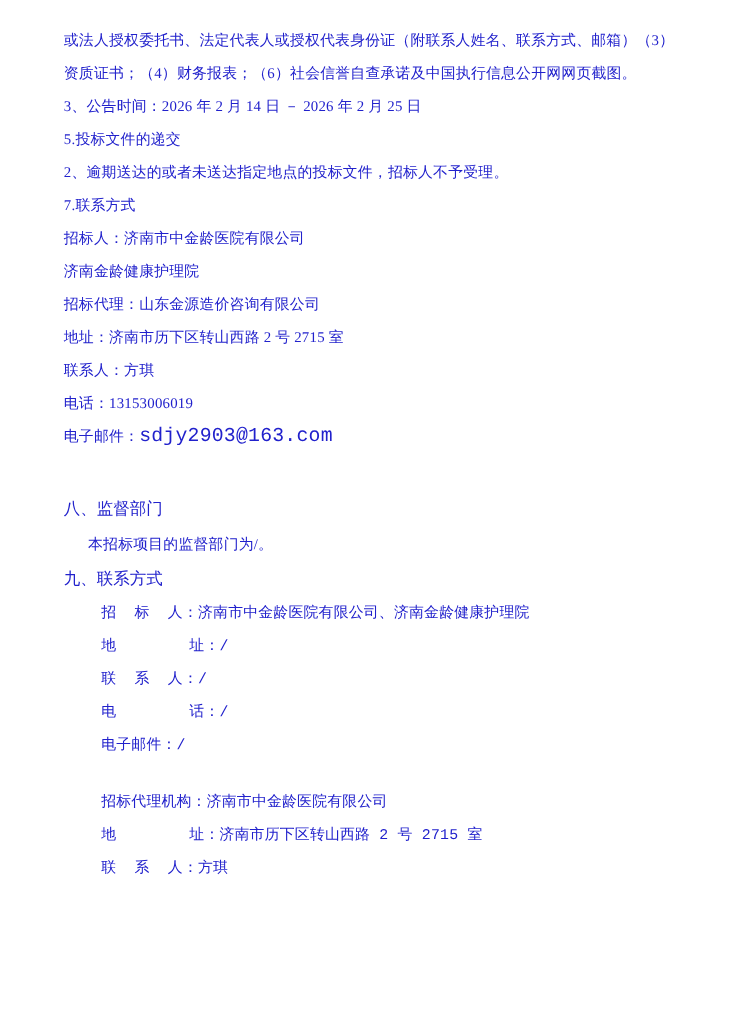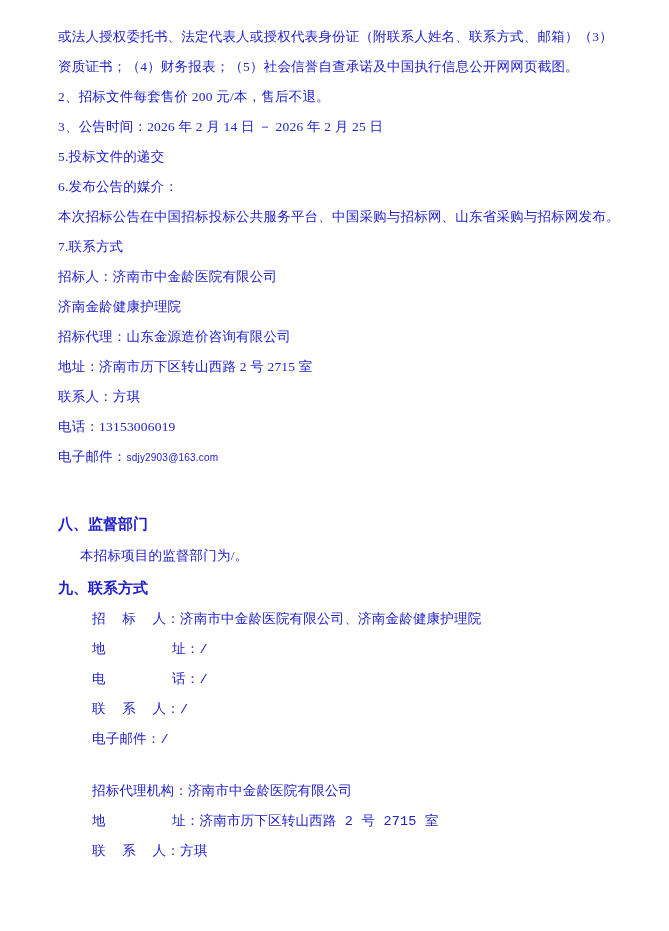--- a/index.html
+++ b/index.html
@@ -23,26 +23,26 @@
     padding: 22px 40px 0 58px;
   }
   .ln {
     font-size: 13.5px;
     line-height: 30px;
     color: #2121cc;
     white-space: pre;
     letter-spacing: 0.2px;
   }
   .mono {
-    font-family: Liberation Sans, sans-serif;
-    font-size: 10px;
+    font-family: Liberation Mono, monospace;
+    font-size: 18px;
   }
   .heading {
     font-size: 15px;
-    font-weight: bold;
+    font-weight: normal;
     line-height: 34px;
     color: #2121cc;
     white-space: pre;
   }
   .sec-indent {
     padding-left: 22px;
     font-family: Liberation Serif, serif;
   }
   .sec-indent2 {
     padding-left: 34px;
@@ -51,33 +51,29 @@
   .gap-md { height: 22px; }
   .gap-lg { height: 34px; }
 </style>
 </head>
 <body>
 
 <div class="page">
 
   <div>
     <div class="ln">或法人授权委托书、法定代表人或授权代表身份证（附联系人姓名、联系方式、邮箱）（3）</div>
-    <div class="ln">资质证书；（4）财务报表；（5）社会信誉自查承诺及中国执行信息公开网网页截图。</div>
-    <div class="ln">2、招标文件每套售价 200 元/本，售后不退。</div>
+    <div class="ln">资质证书；（4）财务报表；（6）社会信誉自查承诺及中国执行信息公开网网页截图。</div>
     <div class="ln">3、公告时间：2026 年 2 月 14 日 － 2026 年 2 月 25 日</div>
   </div>
 
   <div>
     <div class="ln">5.投标文件的递交</div>
+    <div class="ln">2、逾期送达的或者未送达指定地点的投标文件，招标人不予受理。</div>
   </div>
 
-  <div>
-    <div class="ln">6.发布公告的媒介：</div>
-    <div class="ln">本次招标公告在中国招标投标公共服务平台、中国采购与招标网、山东省采购与招标网发布。</div>
-  </div>
 
   <div>
     <div class="ln">7.联系方式</div>
     <div class="ln">招标人：济南市中金龄医院有限公司</div>
     <div class="ln">济南金龄健康护理院</div>
     <div class="ln">招标代理：山东金源造价咨询有限公司</div>
     <div class="ln">地址：济南市历下区转山西路 2 号 2715 室</div>
     <div class="ln">联系人：方琪</div>
     <div class="ln">电话：13153006019</div>
     <div class="ln"><span>电子邮件：</span><span class="mono">sdjy2903@163.com</span></div>
@@ -88,22 +84,22 @@
   <div>
     <div class="heading">八、监督部门</div>
     <div class="ln sec-indent">本招标项目的监督部门为/。</div>
   </div>
 
   <div>
     <div class="heading">九、联系方式</div>
 
     <div class="ln sec-indent2"><span>招  标  人：</span><span>济南市中金龄医院有限公司、济南金龄健康护理院</span></div>
     <div class="ln sec-indent2"><span>地        址：</span><span>/</span></div>
+    <div class="ln sec-indent2"><span>联  系  人：</span><span>/</span></div>
     <div class="ln sec-indent2"><span>电        话：</span><span>/</span></div>
-    <div class="ln sec-indent2"><span>联  系  人：</span><span>/</span></div>
     <div class="ln sec-indent2"><span>电子邮件：</span><span>/</span></div>
 
     <div class="gap-md"></div>
 
     <div class="ln sec-indent2"><span>招标代理机构：</span><span>济南市中金龄医院有限公司</span></div>
     <div class="ln sec-indent2"><span>地        址：</span><span>济南市历下区转山西路 2 号 2715 室</span></div>
     <div class="ln sec-indent2"><span>联  系  人：</span><span>方琪</span></div>
   </div>
 
 </div>

